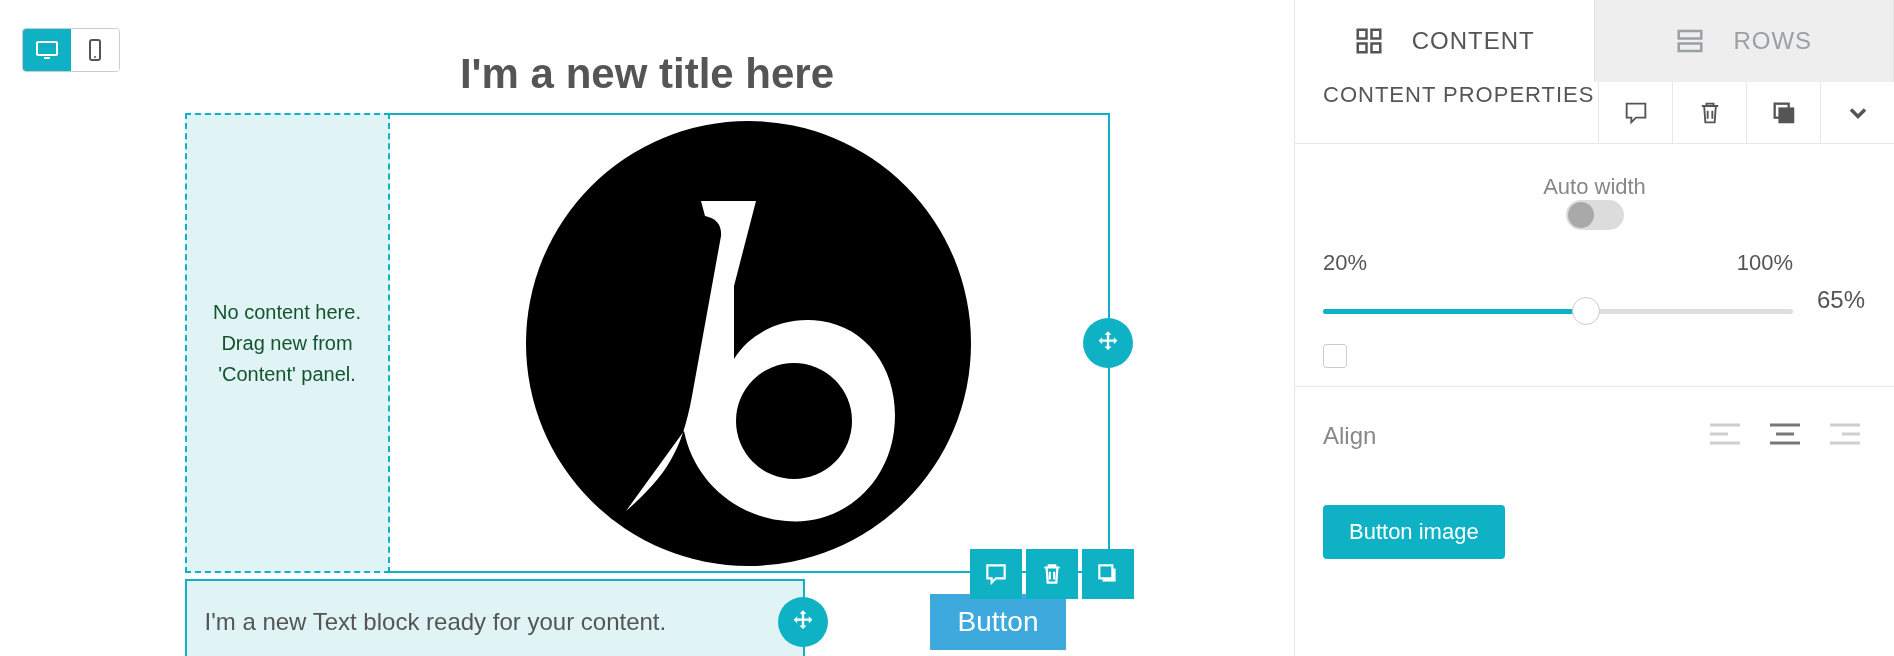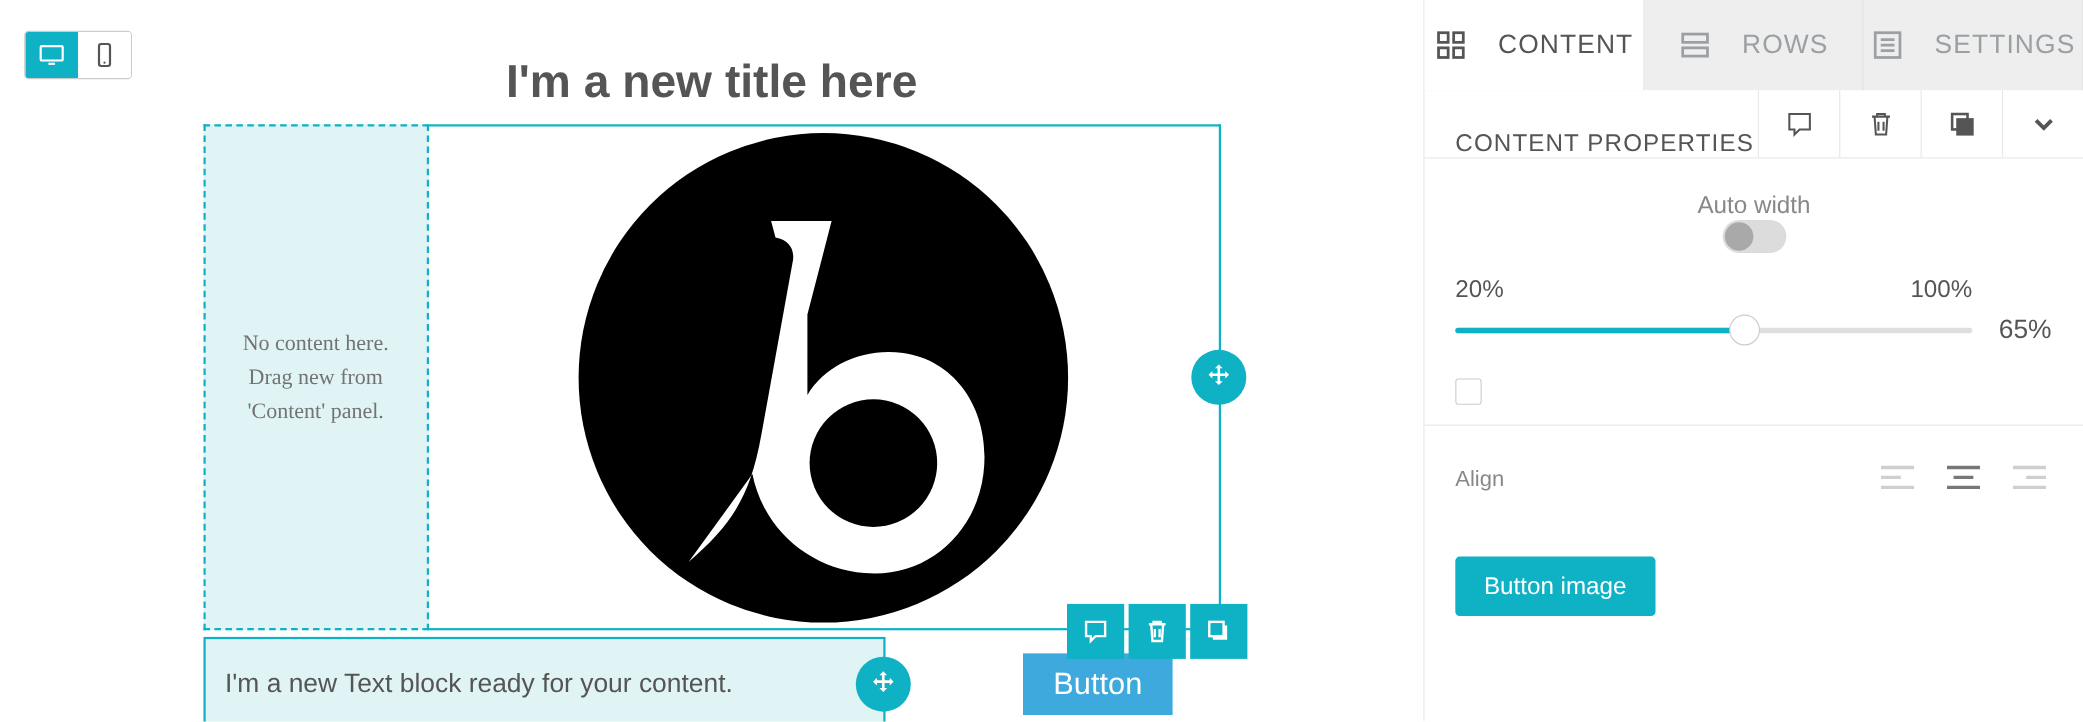--- a/index.html
+++ b/index.html
@@ -46,29 +46,28 @@
 .row {
   width: 925px;
   margin: 0 auto;
   display: flex;
   position: relative;
 }
 .dropzone {
   width: 205px;
   border: 2px dashed #0fb2c4;
   background: #e0f4f6;
-  color: #737373;
+  color: #14532d;
   font-size: 20px;
   display: flex;
   align-items: center;
   justify-content: center;
   text-align: center;
   padding: 20px;
   line-height: 1.55;
-  font-family: Liberation Serif, serif;
 }
 .image-col {
   flex: 1;
   border: 2px solid #0fb2c4;
   border-left: none;
   background: #fff;
   display: flex;
   align-items: center;
   justify-content: center;
   height: 460px;
@@ -167,21 +166,21 @@
   font-size: 24px;
   letter-spacing: 1px;
   color: #9aa0a3;
   cursor: pointer;
   border-right: 1px solid #e2e2e2;
 }
 .tab.active { background: #fff; color: #555; }
 .tab svg { width: 30px; height: 30px; }
 .section-header {
   display: flex;
-  align-items: flex-end;
+  align-items: flex-start;
   border-bottom: 1px solid #e7e7e7;
   height: 62px;
 }
 .section-title {
   flex: 1;
   padding-left: 28px;
   font-size: 22px;
   letter-spacing: 1px;
   color: #555;
 }
@@ -199,39 +198,39 @@
 .prop-row { display: flex; align-items: center; margin-bottom: 20px; flex-direction: column; }
 .prop-label { font-size: 22px; color: #888; flex: 1; }
 .toggle {
   width: 58px; height: 30px; background: #dcdcdc; border-radius: 30px; position: relative; cursor: pointer;
 }
 .toggle-knob {
   width: 26px; height: 26px; background: #a9a9a9; border-radius: 50%; position: absolute; top: 2px; left: 2px;
 }
 .slider-row { margin-top: 10px; }
 .slider-labels { display: flex; justify-content: space-between; font-size: 22px; color: #555; margin-bottom: 10px; width: 470px;}
-.slider-wrap { display: flex; align-items: center; gap: 24px; }
+.slider-wrap { display: flex; align-items: flex-end; gap: 24px; }
 .slider-track {
   width: 470px; height: 5px; background: #dedede; border-radius: 3px; position: relative;
 }
 .slider-fill {
   position: absolute; left: 0; top: 0; height: 100%; background: #0fb2c4; border-radius: 3px;
 }
 .slider-thumb {
   position: absolute; width: 28px; height: 28px; background: #fff; border: 1px solid #ccc; border-radius: 50%; top: -12px; transform: translateX(-50%);
 }
 .slider-value { font-size: 24px; color: #555; }
 .checkbox-row { display: flex; align-items: center; gap: 12px; margin: 30px 0 18px; }
 .checkbox {
   width: 24px; height: 24px; border: 1px solid #ccc; border-radius: 3px; cursor: pointer;
 }
 .check-label { font-size: 22px; color: #555; }
 .divider { height: 1px; background: #e7e7e7; margin: 10px -28px 30px; }
 .align-row { display: flex; align-items: center; }
-.align-label { font-size: 20px; color: #888; flex: 1; }
+.align-label { font-size: 24px; color: #888; flex: 1; }
 .align-btns { display: flex; gap: 18px; }
 .align-btn { cursor: pointer; padding: 4px; }
 .align-btn svg { width: 34px; height: 26px; }
 .align-btn.inactive svg line { stroke: #cfcfcf; }
 .align-btn.active svg line { stroke: #777; }
 .change-img-btn {
   margin-top: 50px;
   background: #0fb2c4;
   color: #fff;
   font-size: 22px;
@@ -325,29 +324,20 @@
         </svg>
       <span>CONTENT</span>
     </div>
     <div class="tab">
       <svg viewBox="0 0 24 24">
           <rect x="3" y="4" width="18" height="6" fill="none" stroke="#9aa0a3" stroke-width="2"></rect>
           <rect x="3" y="14" width="18" height="6" fill="none" stroke="#9aa0a3" stroke-width="2"></rect>
         </svg>
       <span>ROWS</span>
     </div>
-    <div class="tab">
-      <svg viewBox="0 0 24 24">
-          <rect x="3" y="3" width="18" height="18" fill="none" stroke="#9aa0a3" stroke-width="2"></rect>
-          <line x1="7" y1="8" x2="17" y2="8" stroke="#9aa0a3" stroke-width="2"></line>
-          <line x1="7" y1="12" x2="17" y2="12" stroke="#9aa0a3" stroke-width="2"></line>
-          <line x1="7" y1="16" x2="17" y2="16" stroke="#9aa0a3" stroke-width="2"></line>
-        </svg>
-      <span>SETTINGS</span>
-    </div>
   </div>
 
   <div class="section-header">
     <div class="section-title">CONTENT PROPERTIES</div>
     <div class="hdr-btn">
       <svg viewBox="0 0 24 24">
           <path d="M4 4h16v12H12l-4 4v-4H4z"></path>
         </svg>
     </div>
     <div class="hdr-btn">

